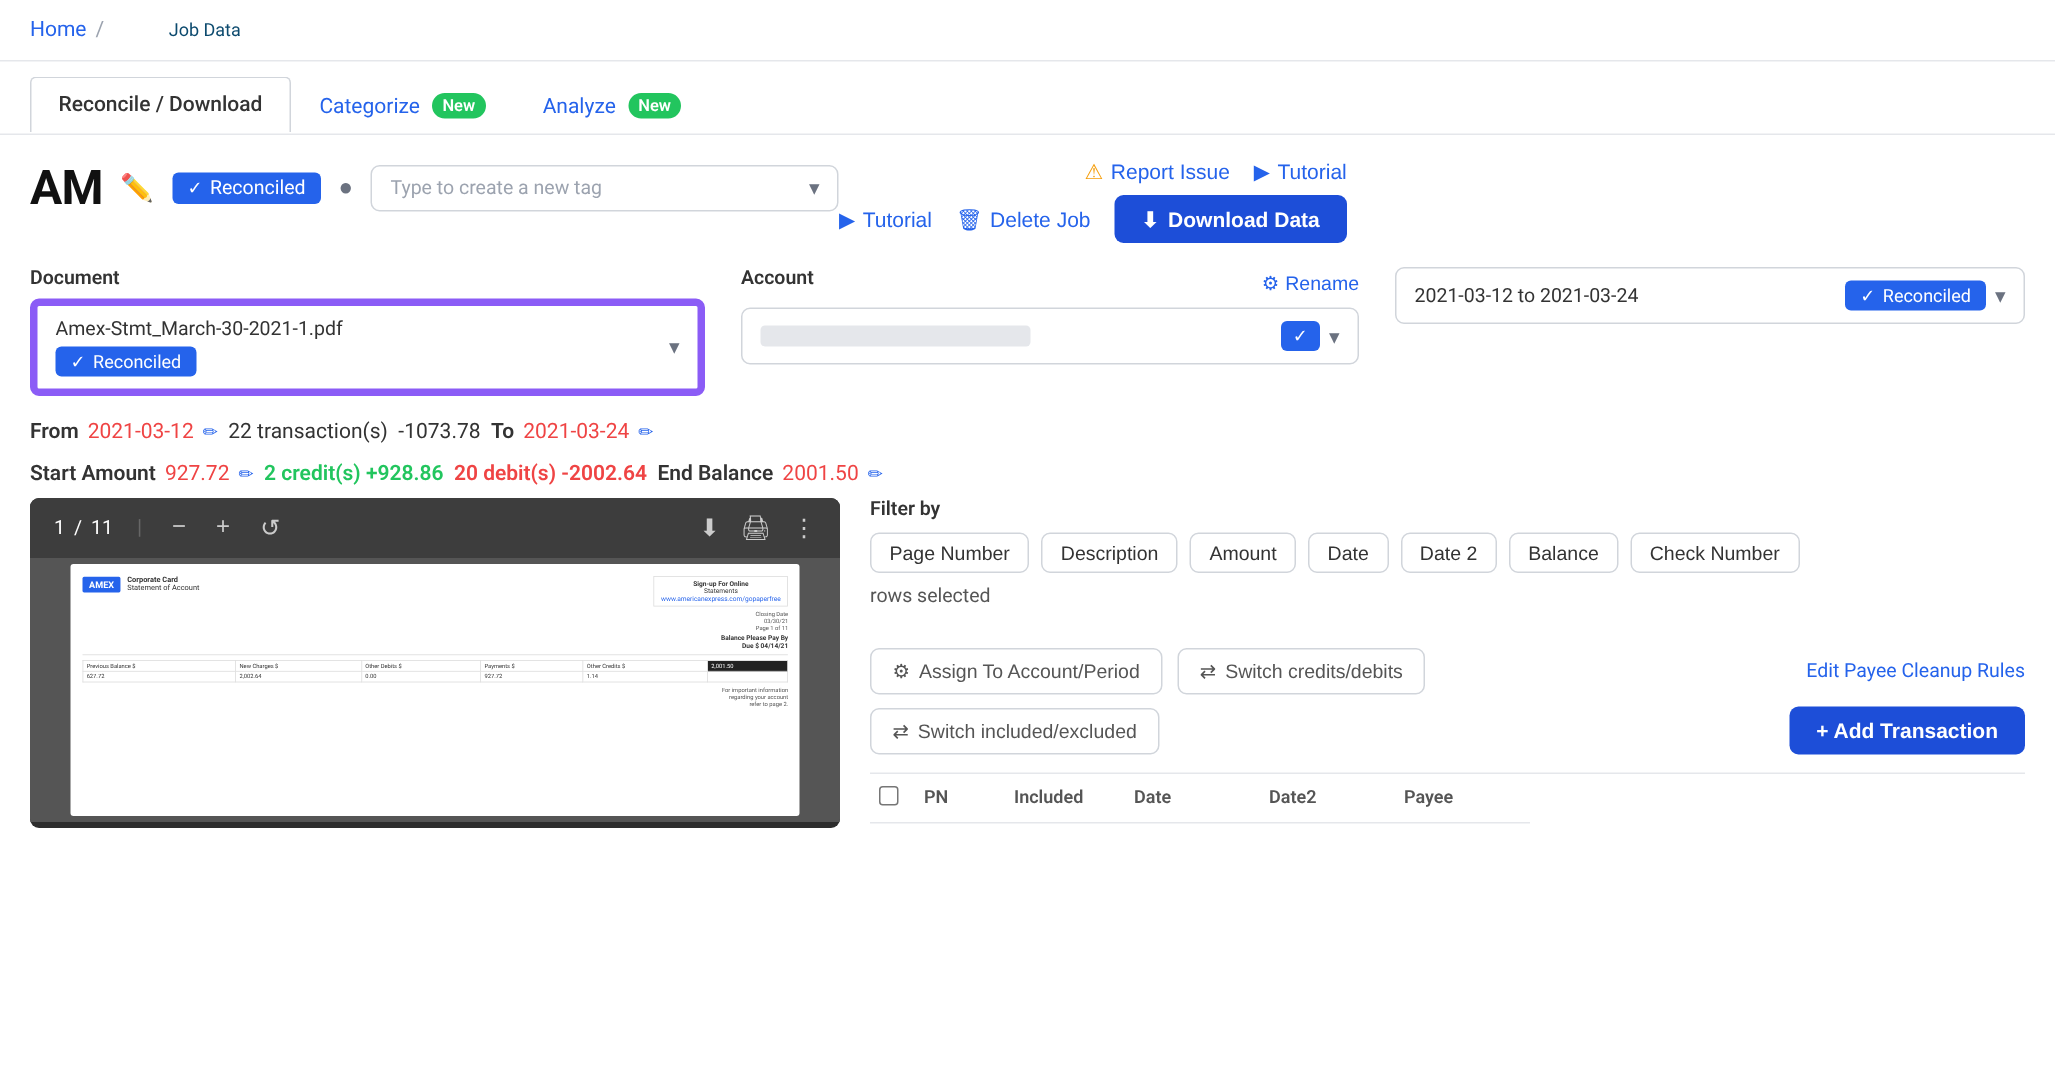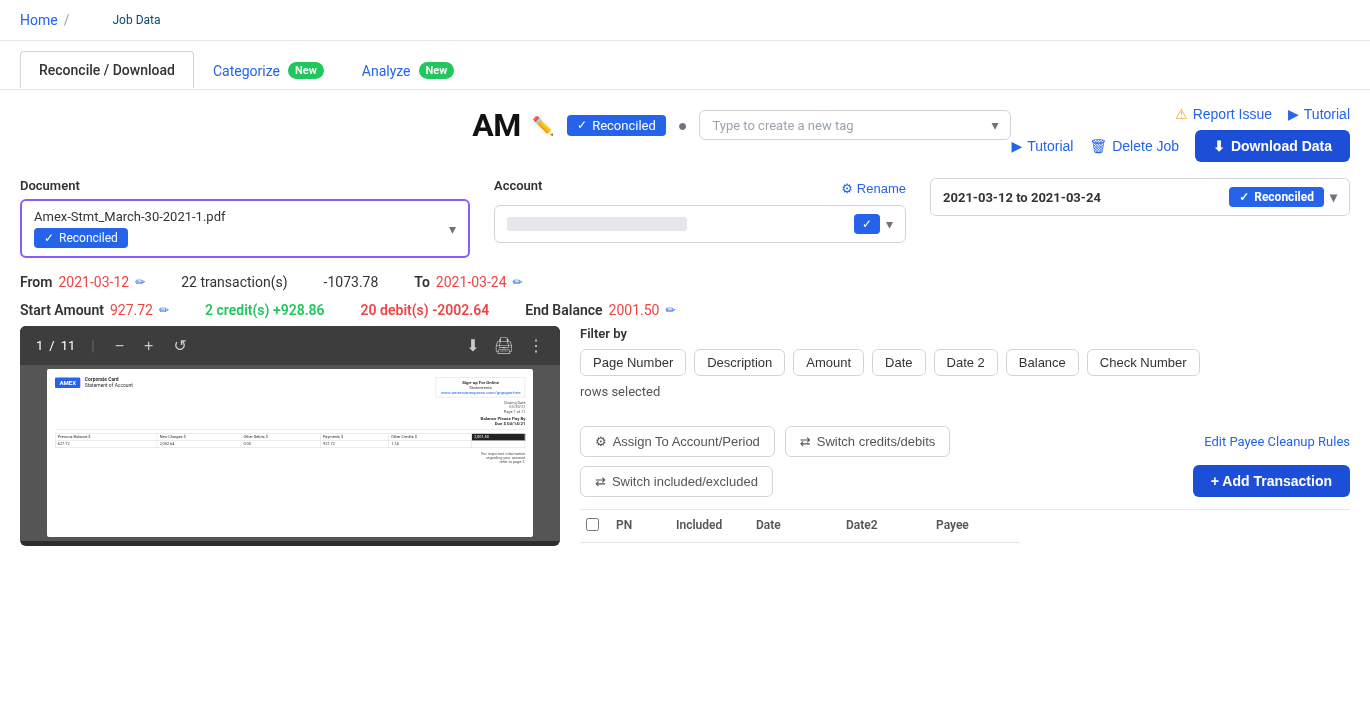--- a/index.html
+++ b/index.html
@@ -11,47 +11,47 @@
     .breadcrumb-current { color: #0c4a6e; font-size: 12px; margin-left: 37px; }
 
     .tabs-bar { padding: 10px 20px 0; border-bottom: 1px solid #e5e7eb; display: flex; align-items: flex-start; gap: 0; }
     .tab { padding: 10px 18px; font-size: 14px; cursor: pointer; border: 1px solid transparent; border-bottom: none; border-radius: 4px 4px 0 0; color: #555; display: flex; align-items: center; gap: 8px; }
     .tab.active { border-color: #d1d5db; background: #fff; color: #333; font-weight: 500; margin-bottom: -1px; }
     .tab:not(.active) { color: #2563eb; }
     .badge-new { background: #22c55e; color: #fff; font-size: 11px; font-weight: 600; padding: 2px 7px; border-radius: 10px; }
 
     .main-content { padding: 16px 20px; }
 
-    .top-actions { display: flex; justify-content: flex-end; align-items: flex-start; margin-bottom: 8px; }
+    .top-actions { display: flex; justify-content: flex-start; align-items: flex-start; margin-bottom: 8px; }
     .top-actions-left { display: flex; align-items: center; gap: 12px; }
     .job-title { font-size: 32px; font-weight: 700; color: #111; letter-spacing: -0.5px; }
     .edit-icon { color: #2563eb; font-size: 18px; cursor: pointer; }
     .reconciled-badge { background: #2563eb; color: #fff; font-size: 13px; padding: 3px 10px; border-radius: 4px; display: flex; align-items: center; gap: 5px; }
     .reconciled-badge .check { font-size: 12px; }
     .help-icon { color: #6b7280; font-size: 16px; cursor: pointer; }
     .tag-input { border: 1px solid #d1d5db; border-radius: 6px; padding: 6px 12px; width: 312px; display: flex; align-items: center; justify-content: space-between; color: #9ca3af; cursor: pointer; }
 
     .top-actions-right { display: flex; flex-direction: column; align-items: flex-end; gap: 8px; }
     .action-row { display: flex; align-items: center; gap: 16px; }
     .report-issue-btn { color: #2563eb; background: none; border: none; cursor: pointer; display: flex; align-items: center; gap: 5px; font-size: 14px; }
     .tutorial-btn { color: #2563eb; background: none; border: none; cursor: pointer; display: flex; align-items: center; gap: 5px; font-size: 14px; }
     .delete-job-btn { color: #2563eb; background: none; border: none; cursor: pointer; display: flex; align-items: center; gap: 5px; font-size: 14px; }
     .download-data-btn { background: #1d4ed8; color: #fff; border: none; padding: 8px 18px; border-radius: 6px; cursor: pointer; font-size: 14px; font-weight: 600; display: flex; align-items: center; gap: 6px; }
 
     .document-section { display: grid; grid-template-columns: 450px 1fr 420px; gap: 24px; margin: 16px 0; }
     .field-label { font-size: 13px; font-weight: 600; color: #333; margin-bottom: 6px; }
-    .document-select { border: 2px solid #8b5cf6; border-radius: 6px; padding: 8px 12px; display: flex; align-items: center; justify-content: space-between; cursor: pointer; }
+    .document-select { border: 5px solid #8b5cf6; border-radius: 6px; padding: 8px 12px; display: flex; align-items: center; justify-content: space-between; cursor: pointer; }
     .doc-name { font-size: 13px; color: #333; }
     .account-select { border: 1px solid #d1d5db; border-radius: 6px; padding: 8px 12px; display: flex; align-items: center; justify-content: space-between; cursor: pointer; min-height: 38px; }
-    .period-select { border: 1px solid #d1d5db; border-radius: 6px; padding: 8px 12px; display: flex; align-items: center; justify-content: space-between; cursor: pointer; font-weight: bold; }
+    .period-select { border: 1px solid #d1d5db; border-radius: 6px; padding: 8px 12px; display: flex; align-items: center; justify-content: space-between; cursor: pointer; }
 
     .account-header { display: flex; align-items: center; justify-content: space-between; margin-bottom: 6px; }
     .rename-btn { color: #2563eb; background: none; border: none; cursor: pointer; font-size: 13px; display: flex; align-items: center; gap: 4px; }
 
-    .stats-row { display: flex; align-items: center; gap: 36px; margin: 12px 0 6px; flex-wrap: wrap; }
+    .stats-row { display: flex; align-items: center; gap: 7px; margin: 12px 0 6px; flex-wrap: wrap; }
     .stat-item { display: flex; align-items: center; gap: 6px; font-size: 14px; }
     .stat-label { font-weight: 600; color: #333; }
     .stat-value { color: #ef4444; }
     .stat-edit { color: #2563eb; cursor: pointer; font-size: 12px; }
     .stat-transactions { color: #333; }
     .stat-amount { color: #333; }
     .credits-text { color: #22c55e; font-weight: 600; }
     .debits-text { color: #ef4444; font-weight: 600; }
 
     .bottom-section { display: grid; grid-template-columns: 540px 1fr; gap: 20px; margin-top: 8px; }

